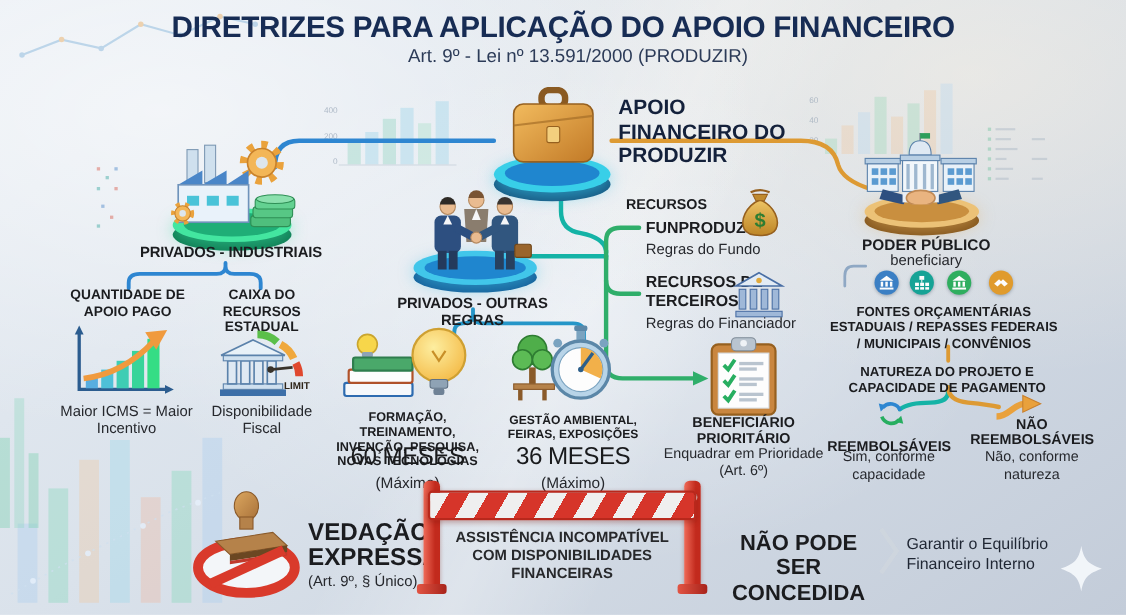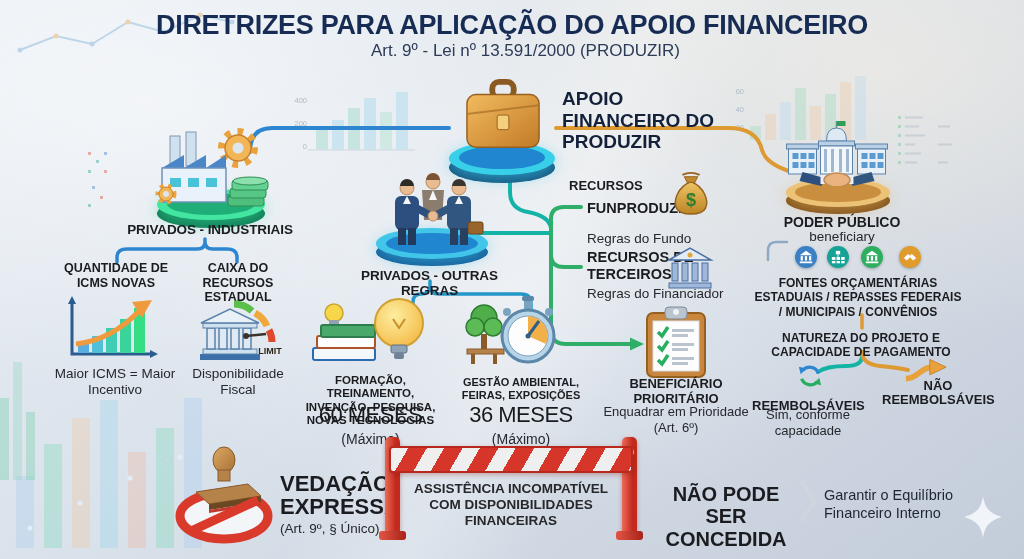--- a/index.html
+++ b/index.html
@@ -216,21 +216,21 @@
     </g>
     <g>
       <rect x="80" y="74" width="36" height="10" rx="3" fill="#4fbf7d" stroke="#2e8f55"></rect>
       <rect x="82" y="66" width="36" height="10" rx="3" fill="#57c785" stroke="#2e8f55"></rect>
       <rect x="84" y="58" width="36" height="10" rx="3" fill="#63d191" stroke="#2e8f55"></rect>
       <ellipse cx="102" cy="59" rx="17" ry="4" fill="#8ce0ae" stroke="#2e8f55"></ellipse>
     </g>
   </svg>
   <div class="abs ctr nlabel" style="left:115px;top:222px;width:190px;">PRIVADOS - INDUSTRIAIS</div>
 
-  <div class="abs ctr stitle" style="left:52px;top:261px;width:128px;">QUANTIDADE DE ICMS NOVAS</div>
+  <div class="abs ctr stitle" style="left:52px;top:261px;width:128px;">QUANTIDADE DE APOIO PAGO</div>
   <svg class="abs" style="left:60px;top:294px;" width="102" height="70" viewBox="0 0 102 70">
     <path d="M12,6 L12,60 L94,60" fill="none" stroke="#2b5c8f" stroke-width="3"></path>
     <polygon points="12,2 8,10 16,10" fill="#2b5c8f"></polygon>
       <polygon points="98,60 90,56 90,64" fill="#2b5c8f"></polygon>
     <rect x="18" y="48" width="11" height="11" fill="#58aee0"></rect>
     <rect x="32" y="42" width="11" height="17" fill="#4fc0d8"></rect>
     <rect x="46" y="34" width="11" height="25" fill="#3fcdb4"></rect>
     <rect x="60" y="25" width="11" height="34" fill="#38d49a"></rect>
     <rect x="74" y="14" width="11" height="45" fill="#35dd85"></rect>
     <path d="M16,50 Q52,46 80,16" fill="none" stroke="#f09a3e" stroke-width="5"></path>
@@ -330,21 +330,21 @@
     <path d="M66,42 L66,22 A20,20 0 0 1 84,50 Z" fill="#f2b04a"></path>
     <line x1="66" y1="42" x2="77" y2="27" stroke="#2d5f8a" stroke-width="3"></line>
     <circle cx="66" cy="42" r="2.5" fill="#2d5f8a"></circle>
   </svg>
   <div class="abs ctr stitle" style="left:447px;top:376px;width:148px;font-size:11px;">GESTÃO AMBIENTAL, FEIRAS, EXPOSIÇÕES</div>
   <div class="abs ctr dur" style="left:447px;top:402px;width:148px;">36 MESES</div>
   <div class="abs ctr dnote" style="left:447px;top:431px;width:148px;">(Máximo)</div>
 
   <div class="abs" style="left:569px;top:178px;width:110px;font-size:13px;font-weight:800;color:#1b1c1f;">RECURSOS</div>
   <div class="abs" style="left:587px;top:200px;width:120px;font-size:14.5px;font-weight:800;color:#1b1c1f;">FUNPRODUZIR</div>
-  <div class="abs cap" style="left:587px;top:219px;width:130px;margin-top:12px;">Regras do Fundo</div>
+  <div class="abs cap" style="left:587px;top:219px;width:130px;">Regras do Fundo</div>
   <svg class="abs" style="left:668px;top:168px;" width="46" height="50" viewBox="0 0 48 52">
     <defs>
         <linearGradient id="gBag" x1="0" y1="0" x2="0" y2="1">
           <stop offset="0" stop-color="#eec566"></stop>
           <stop offset="1" stop-color="#bd8526"></stop>
         </linearGradient>
       </defs>
     <path d="M24,14 C10,20 5,34 9,42 C13,50 35,50 39,42 C43,34 38,20 24,14 Z" fill="url(#gBag)" stroke="#96601f" stroke-width="1.5"></path>
     <polygon points="17,9 31,9 28,15 20,15" fill="#c08a2e" stroke="#96601f"></polygon>
     <path d="M15,7 Q24,3 33,7" fill="none" stroke="#96601f" stroke-width="2"></path>
@@ -477,20 +477,21 @@
     <polygon points="26,24 18,22 24,16" fill="#27ae60"></polygon>
   </svg>
   <div class="abs ctr" style="left:752px;top:398px;width:112px;font-size:13px;font-weight:800;color:#1b1c1f;">REEMBOLSÁVEIS</div>
   <div class="abs ctr cap" style="left:752px;top:407px;width:112px;font-size:13px;">Sim, conforme capacidade</div>
 
   <svg class="abs" style="left:904px;top:357px;" width="44" height="26" viewBox="0 0 46 26">
     <path d="M2,22 C14,22 18,10 29,10" fill="none" stroke="#e9a13c" stroke-width="6"></path>
     <polygon points="27,2 44,10 27,18" fill="#e9a13c" stroke="#c87f2c"></polygon>
   </svg>
   <div class="abs ctr" style="left:882px;top:379px;width:112px;font-size:13px;line-height:1.1;font-weight:800;color:#1b1c1f;">NÃO REEMBOLSÁVEIS</div>
+  <div class="abs ctr cap" style="left:882px;top:407px;width:112px;font-size:13px;">Não, conforme natureza</div>
 
   <svg class="abs" style="left:174px;top:443px;" width="100" height="102" viewBox="0 0 100 100">
     <defs>
         <linearGradient id="gWood" x1="0" y1="0" x2="1" y2="1">
           <stop offset="0" stop-color="#dca75f"></stop>
           <stop offset="1" stop-color="#a8713a"></stop>
         </linearGradient>
       </defs>
     <ellipse cx="50" cy="72" rx="44" ry="23" fill="#f3f6f9" stroke="#d93a2b" stroke-width="9"></ellipse>
     <ellipse cx="50" cy="16" rx="11" ry="13" fill="url(#gWood)" stroke="#8a5a2a"></ellipse>

